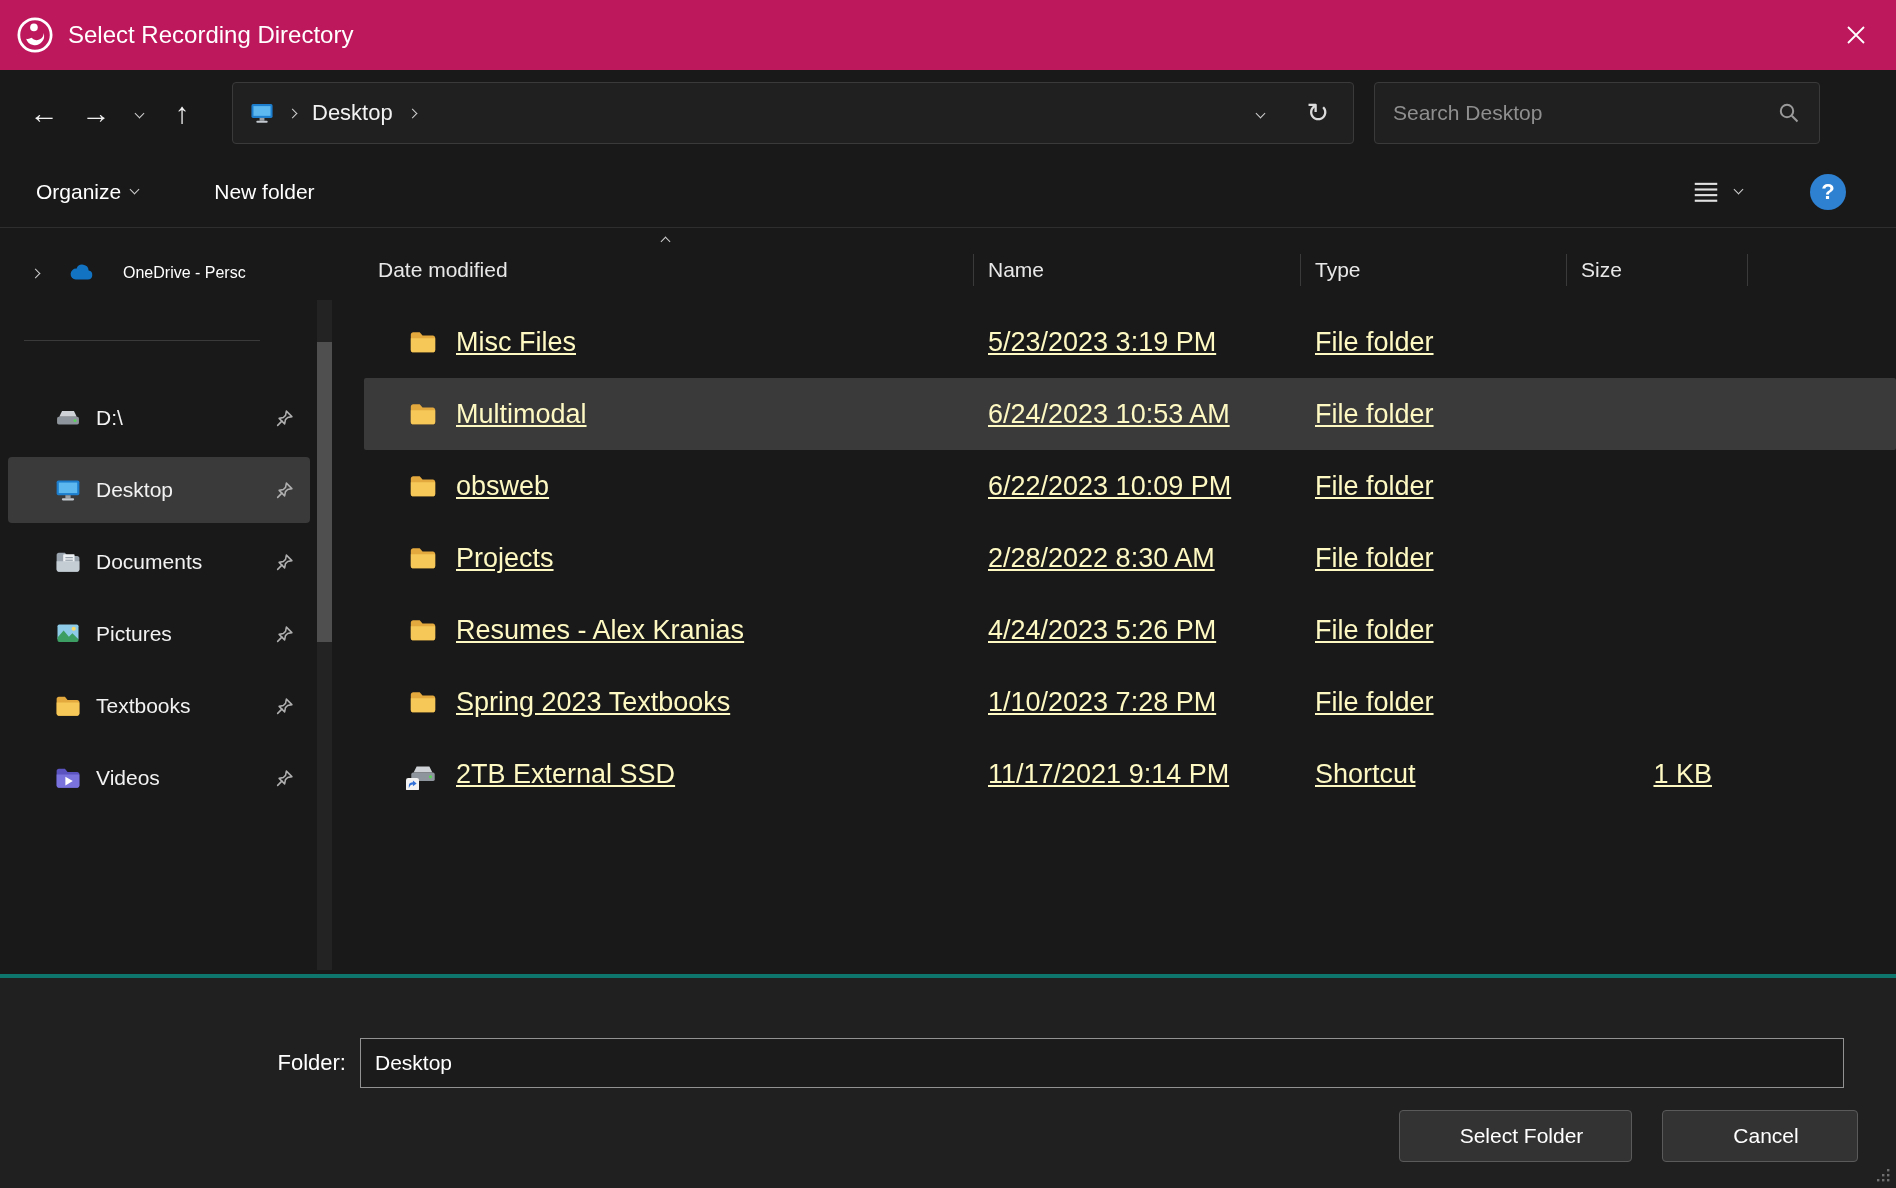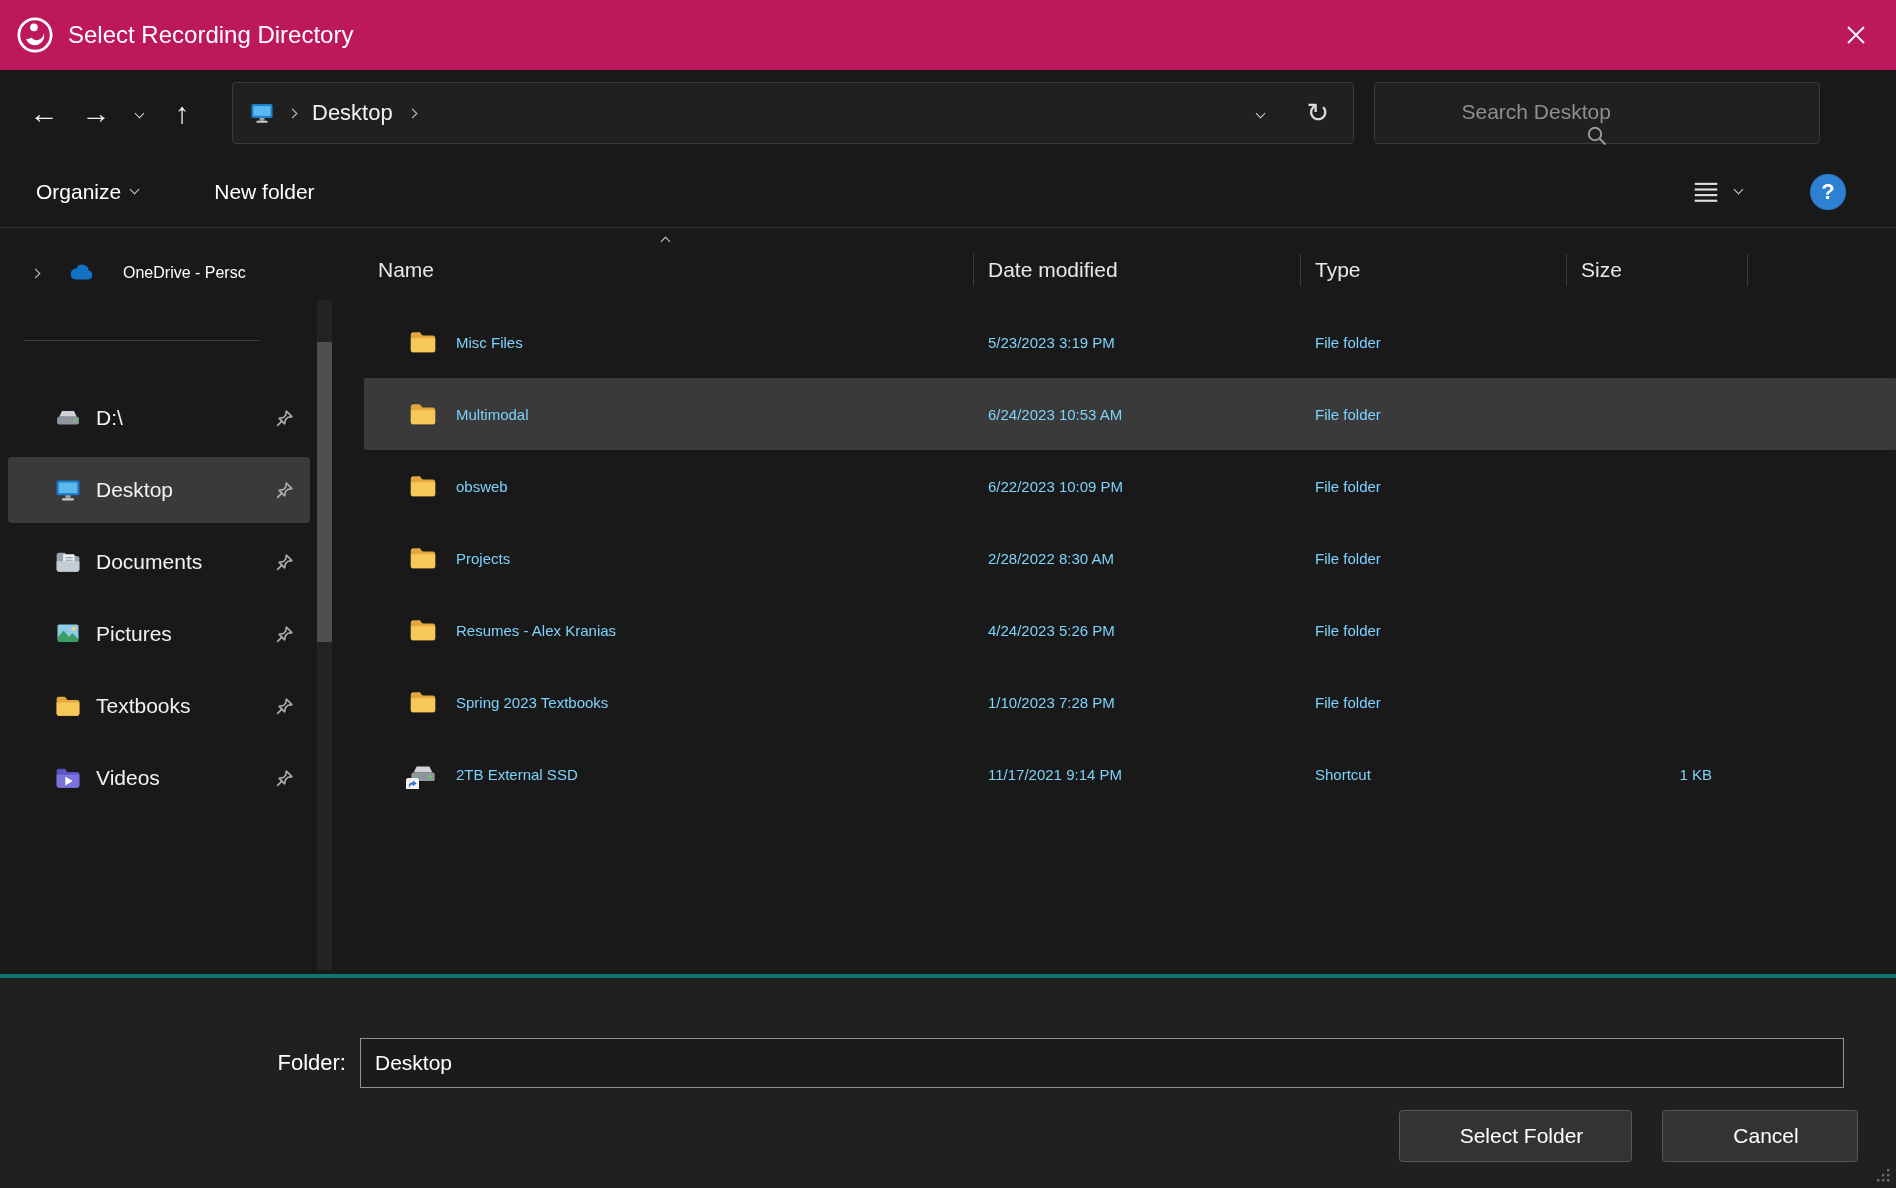--- a/index.html
+++ b/index.html
@@ -30,21 +30,21 @@
 
   .addressbar { margin-left:24px; width:1122px; height:62px; background:#202020;
                 border:1px solid #3a3a3a; border-radius:4px; display:flex; align-items:center; padding:0 16px; }
   .addressbar .loc-icon { width:26px; height:26px; margin-right:10px; }
   .crumb-sep { padding:0 4px; display:flex; align-items:center; }
   .crumb { font-size:22px; color:#f2f2f2; padding:0 12px; }
   .addr-right { margin-left:auto; display:flex; align-items:center; gap:42px; padding-right:8px; }
   .refresh { font-size:27px; color:#dcdcdc; line-height:1; }
 
   .searchbox { margin-left:20px; width:446px; height:62px; background:#202020; border:1px solid #3a3a3a;
-               border-radius:4px; display:flex; align-items:center; padding:17px 18px;flex-direction:column; }
+               border-radius:4px; display:flex; align-items:center; padding:9px 18px; }
   .searchbox input { flex:1; background:transparent; border:none; outline:none; color:#e8e8e8; font-size:21px;
                      font-family:inherit; }
   .searchbox input::placeholder { color:#8f8f8f; }
   .search-icon { width:24px; height:24px; flex:0 0 auto; }
 
   
   .toolbar { height:72px; display:flex; align-items:center; padding:0 22px; border-bottom:1px solid #2e2e2e; }
   .tool-item { display:flex; align-items:center; gap:10px; font-size:21px; color:#fff; padding:10px 14px; border-radius:4px; }
   .tool-item.organize { margin-right:48px; }
   .toolbar-right { margin-left:auto; display:flex; align-items:center; }
@@ -77,21 +77,21 @@
   .list-header { position:relative; margin-top:14px; height:56px; display:grid;
                  grid-template-columns:610px 327px 266px 181px; align-items:center;
                  font-size:21px; color:#e8e8e8; }
   .hcell { position:relative; height:100%; display:flex; align-items:center; padding-left:14px; }
   .hcell:first-child { padding-left:72px; }
   .hcell::after { content:''; position:absolute; right:0; top:12px; bottom:12px; width:1px; background:#3a3a3a; }
   .sort-caret { position:absolute; top:-4px; left:298px; }
 
   .rows { margin-top:8px; }
   .frow { display:grid; grid-template-columns:610px 327px 266px 171px; height:72px;
-          align-items:center; font-size:15px; color:#7dd3fc; border-radius:2px; }
+          align-items:center; font-size:27px; color:#fef9c3; border-radius:2px;text-decoration:underline; }
   .frow.highlight { background:#3a3a3a; }
   .cell-name { display:flex; align-items:center; gap:18px; padding-left:44px; overflow:hidden; white-space:nowrap; }
   .cell-date, .cell-type { padding-left:14px; }
   .cell-size { text-align:right; padding-right:26px; }
   .icon-wrap { position:relative; width:30px; height:30px; flex:0 0 auto; }
   .shortcut-badge { position:absolute; left:-2px; bottom:-2px; width:13px; height:13px; }
 
   
   .footer { height:214px; background:#202020; border-top:4px solid #0f766e; position:relative; padding-top:60px; }
   .folder-row { display:flex; align-items:center; }
@@ -306,24 +306,24 @@
 
       <div class="sb-track">
         <div class="sb-thumb"></div>
       </div>
     </div>
 
     <div class="main">
       <div class="list-header">
         <span class="chev up sm sort-caret"></span>
         <div class="hcell">
+            <span>Date modified</span>
+          </div>
+        <div class="hcell">
             <span>Name</span>
-          </div>
-        <div class="hcell">
-            <span>Date modified</span>
           </div>
         <div class="hcell">
             <span>Type</span>
           </div>
         <div class="hcell">
             <span>Size</span>
           </div>
       </div>
 
       <div class="rows">

